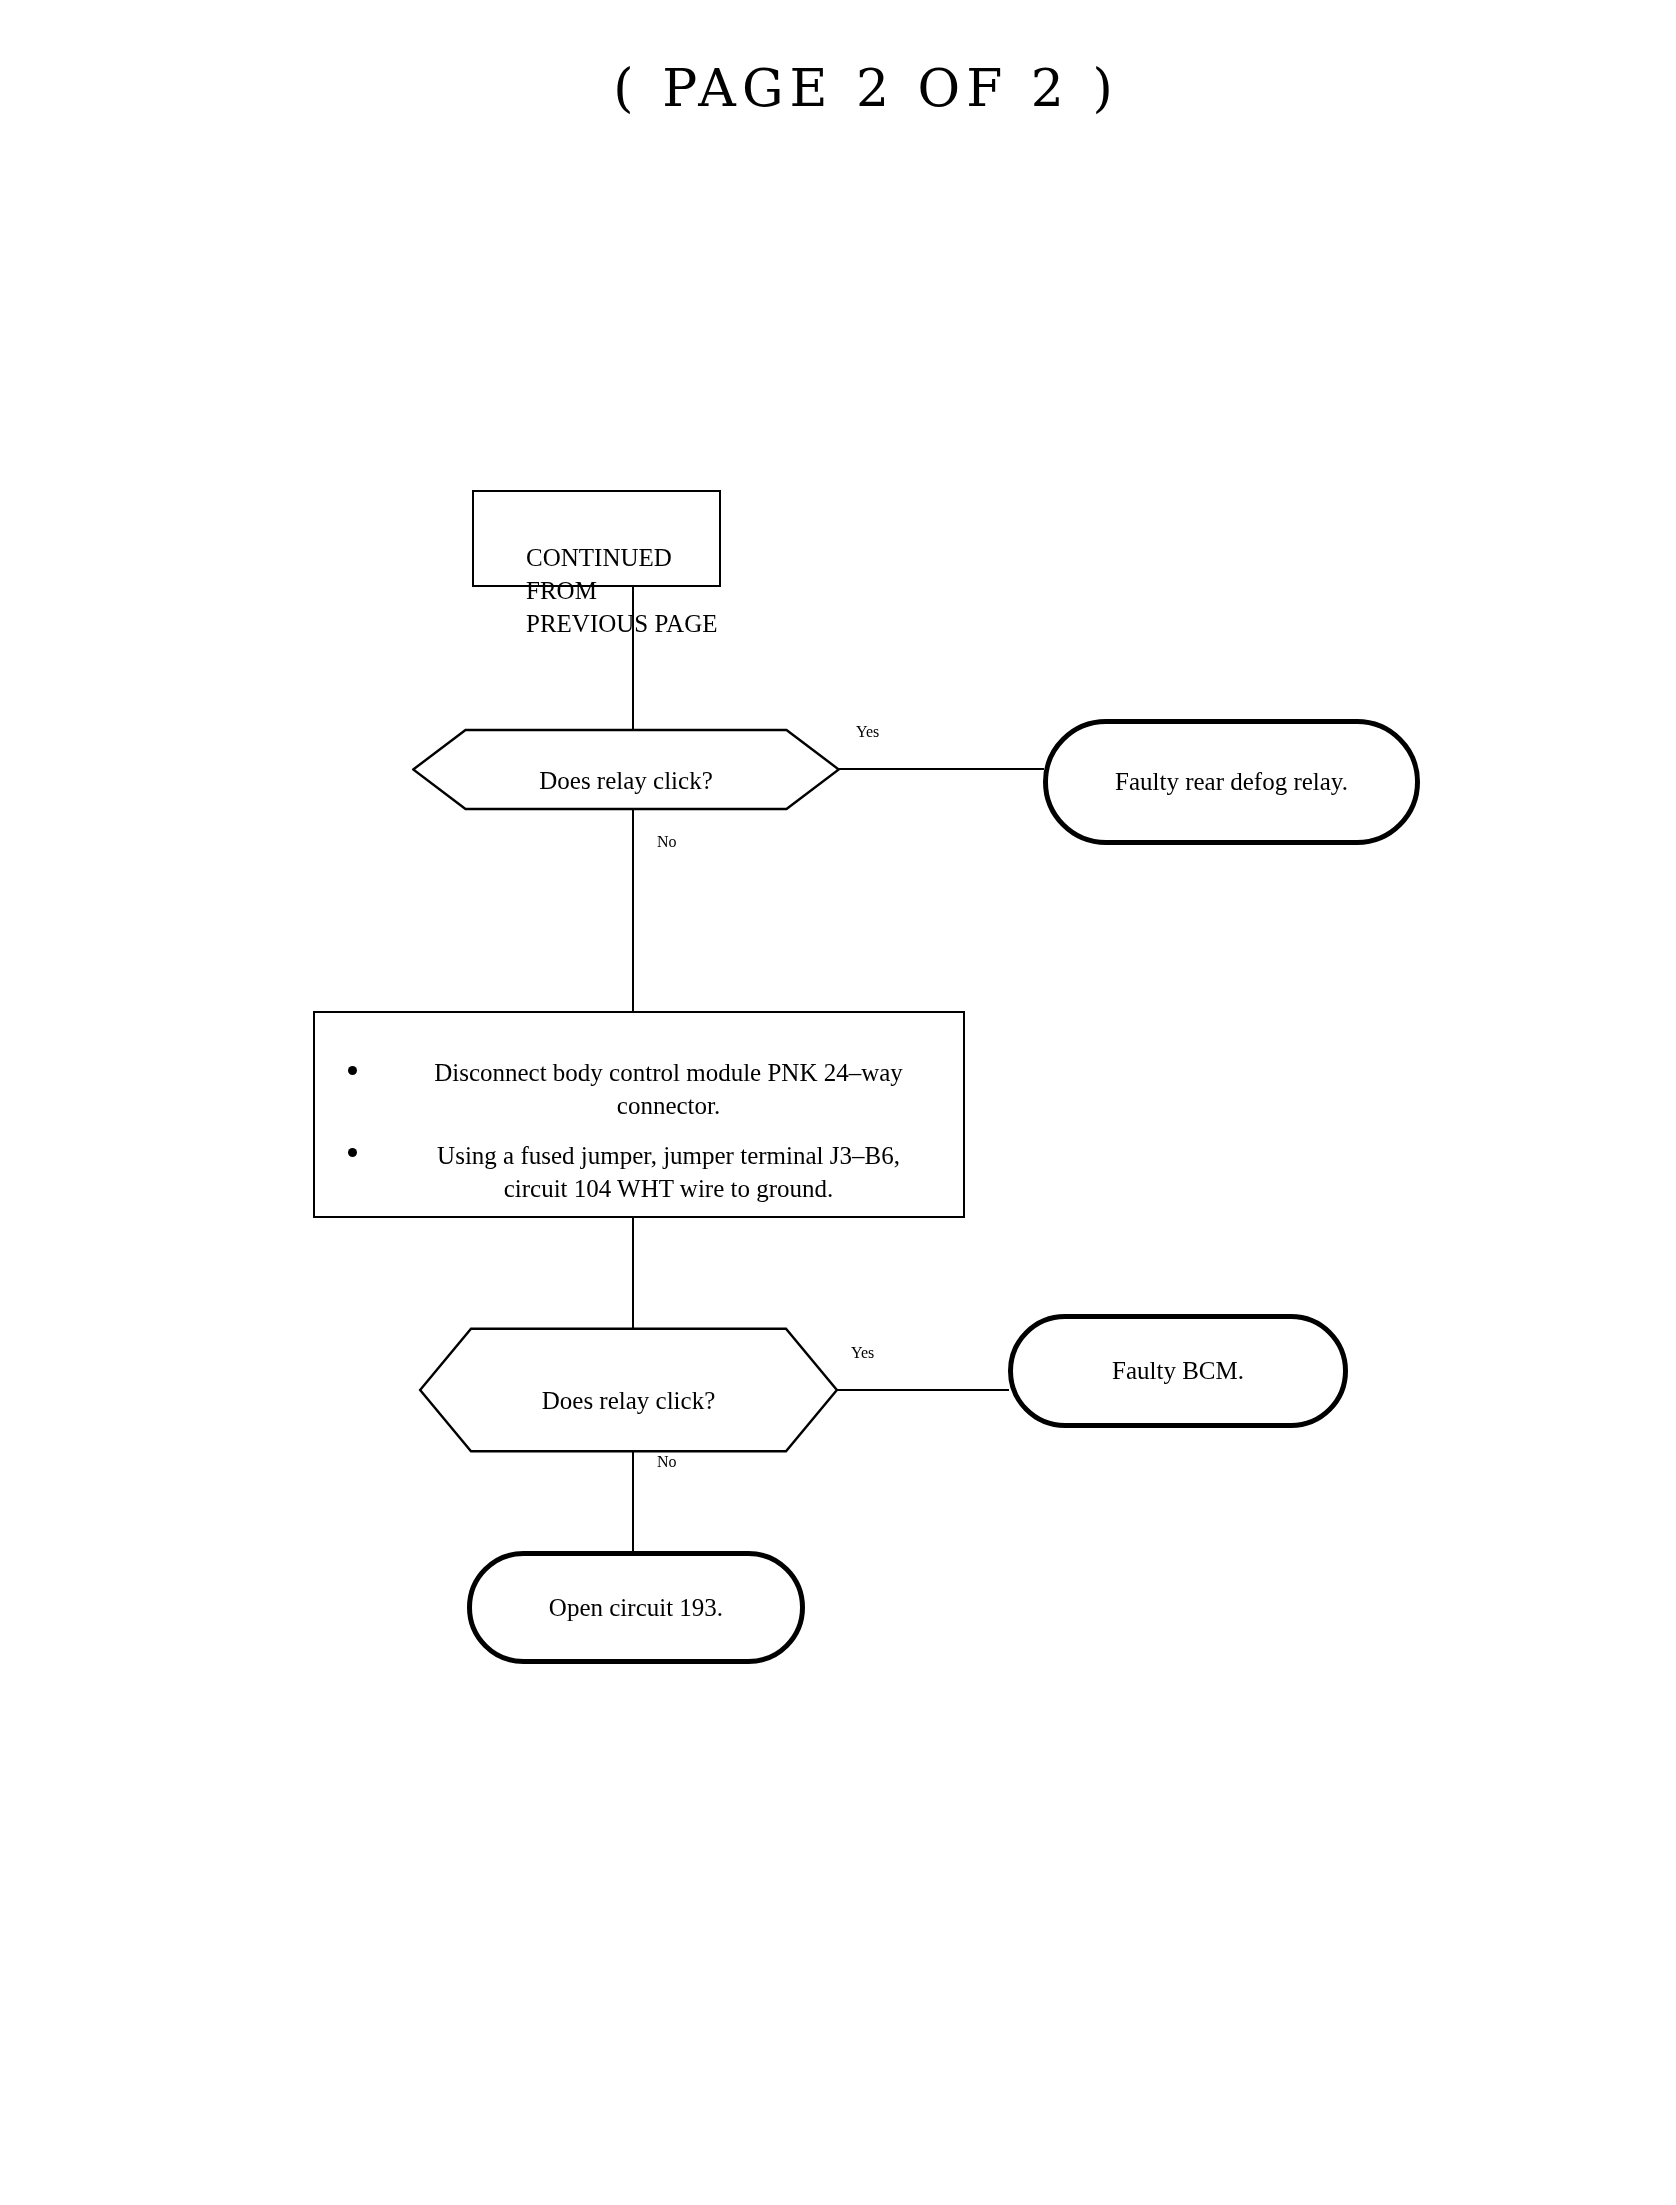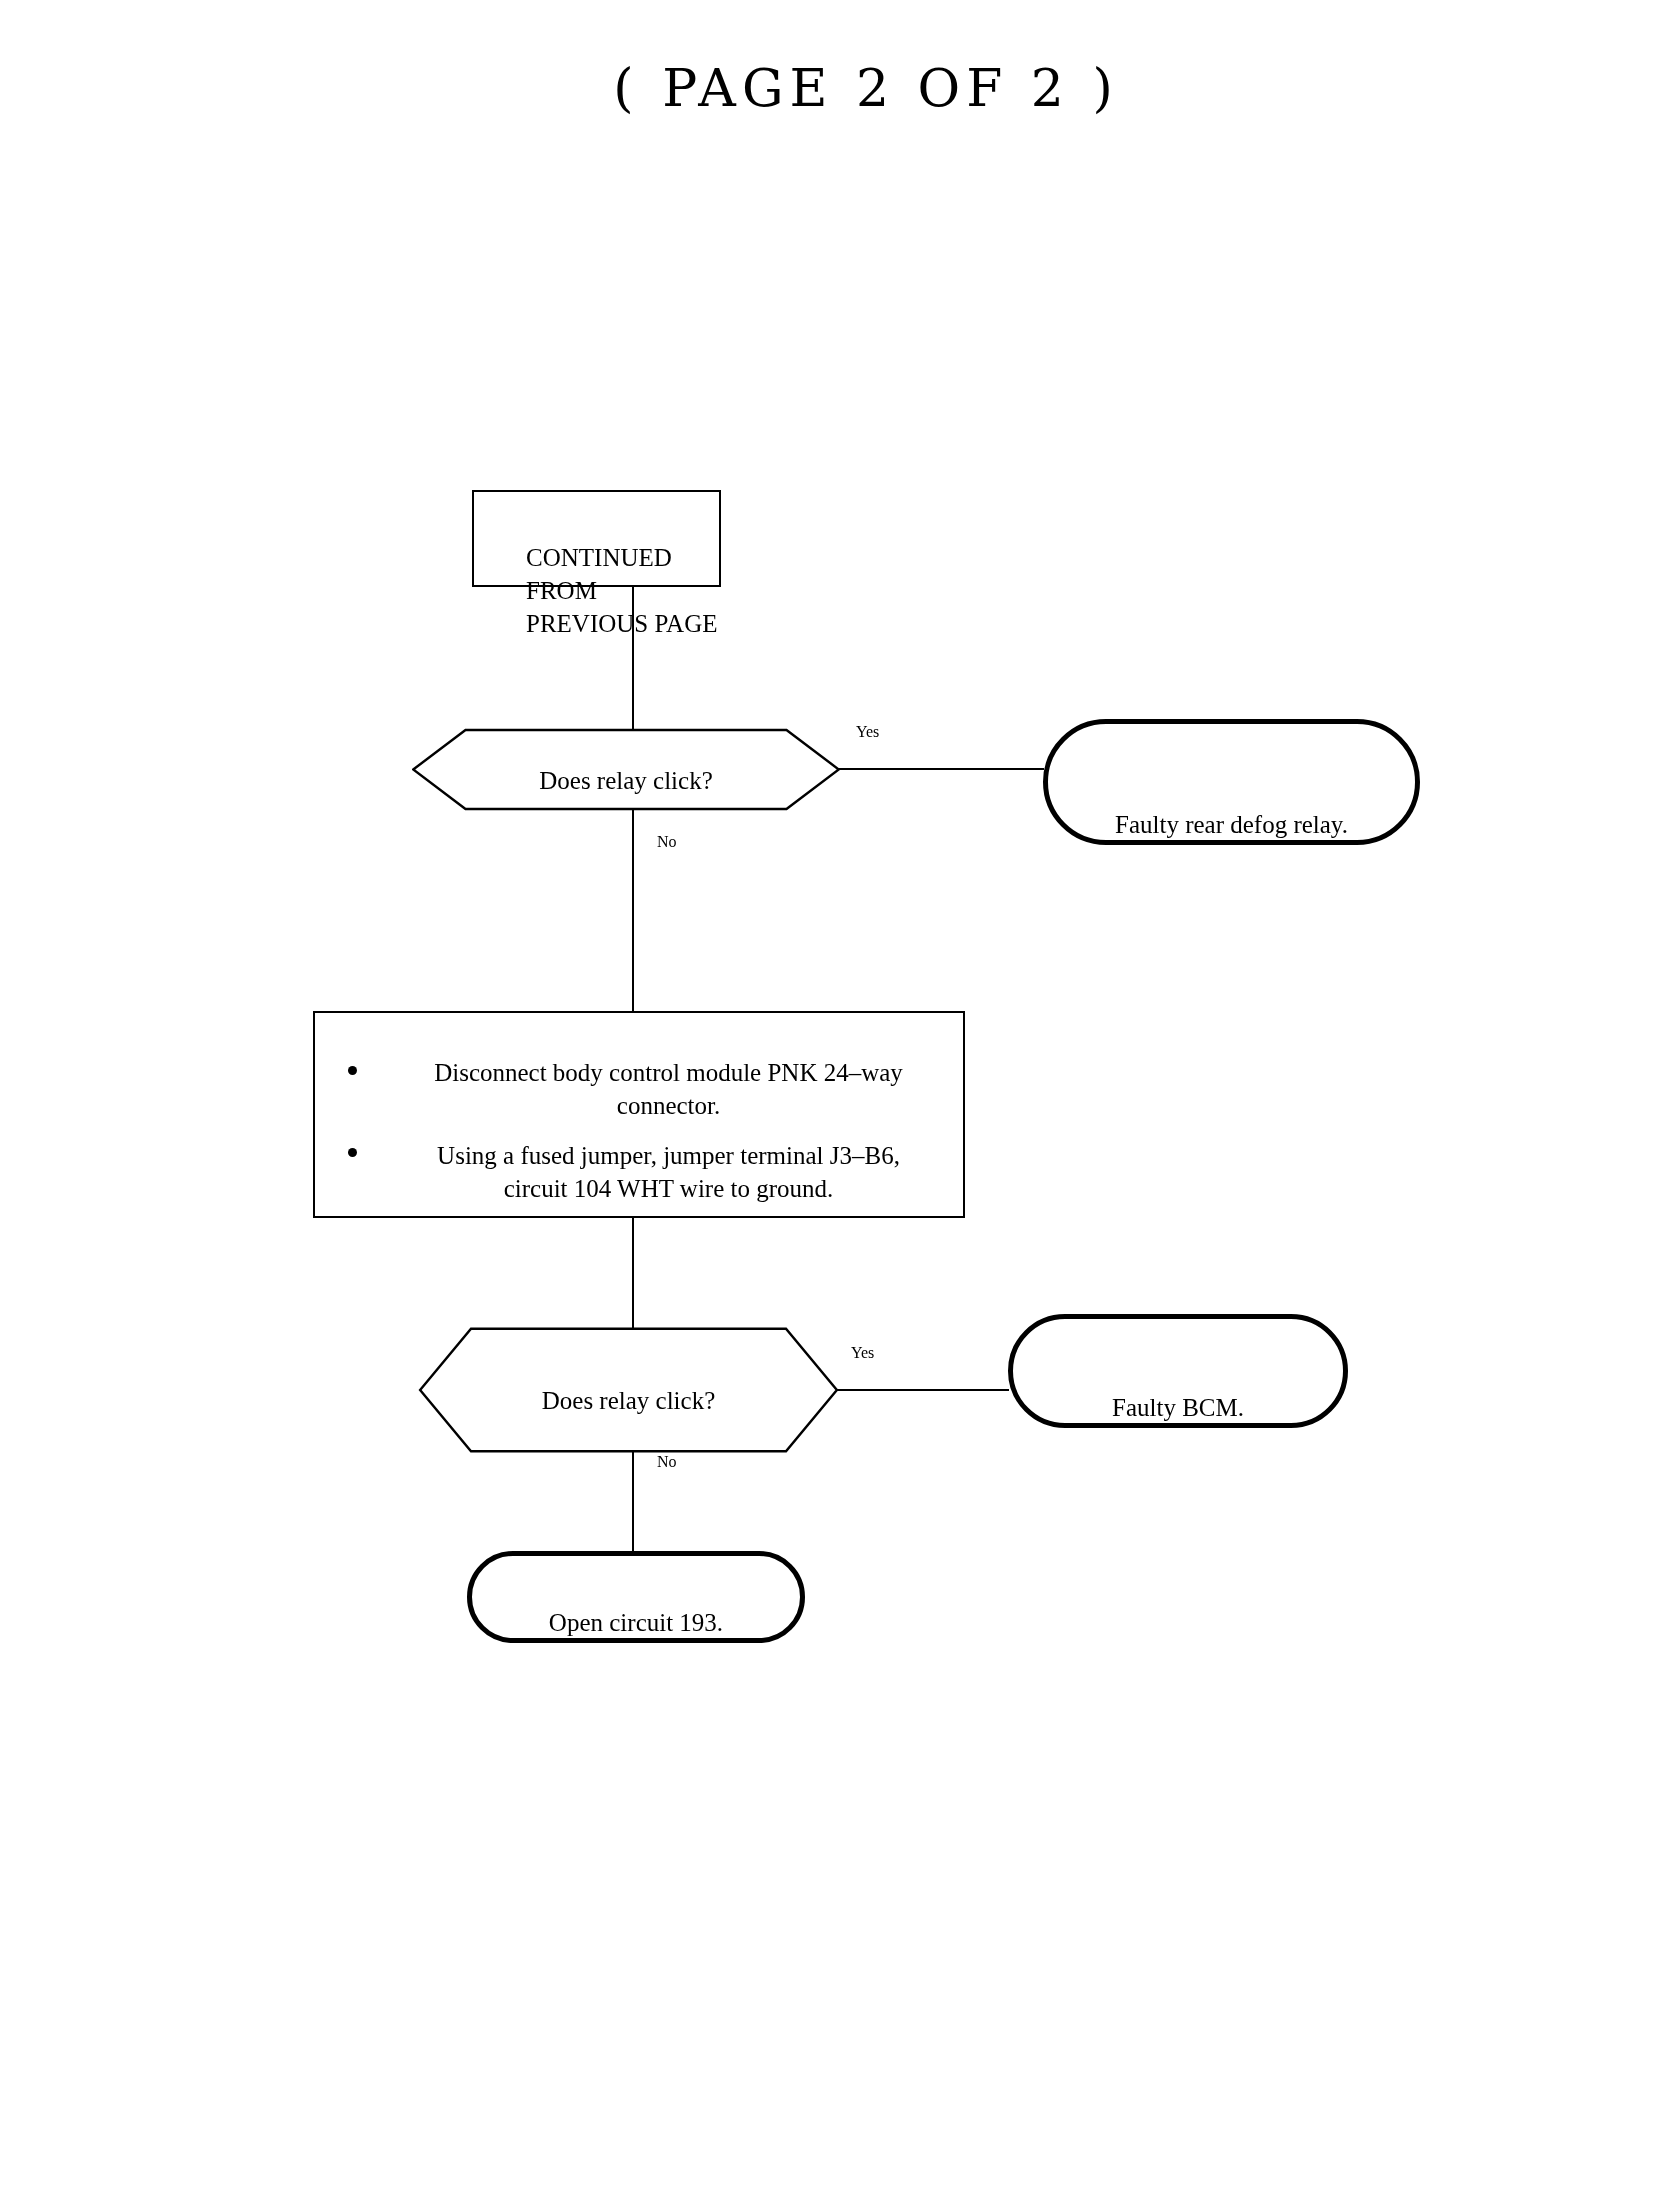--- a/index.html
+++ b/index.html
@@ -45,21 +45,21 @@
   }
 
   
   .stadium {
     position: absolute;
     box-sizing: border-box;
     border: 5.5px solid #000000;
     background: #ffffff;
     border-radius: 607px;
     display: flex;
-    align-items: flex-end;
+    align-items: center;
     justify-content: center;
   }
   .stadium span {
     font-size: 25px;
     line-height: 1.2;
     white-space: nowrap;
   }
 
   
   .hexwrap {
@@ -192,18 +192,18 @@
   <div class="hline" style="left:837px; top:1389px; width:172px;"></div>
   <div class="edge-label" style="left:851px; top:1344px;">Yes</div>
 
   <div class="stadium" style="left:1008px; top:1314px; width:340px; height:114px;">
     <span>Faulty BCM.</span>
   </div>
 
   <div class="vline" style="left:632px; top:1452px; height:100px;"></div>
   <div class="edge-label" style="left:657px; top:1453px;">No</div>
 
-  <div class="stadium" style="left:467px; top:1551px; width:338px; height:92px;">
+  <div class="stadium" style="left:467px; top:1551px; width:338px; height:113px;">
     <span>Open circuit 193.</span>
   </div>
 
 </div>
 
 
 </body></html>

